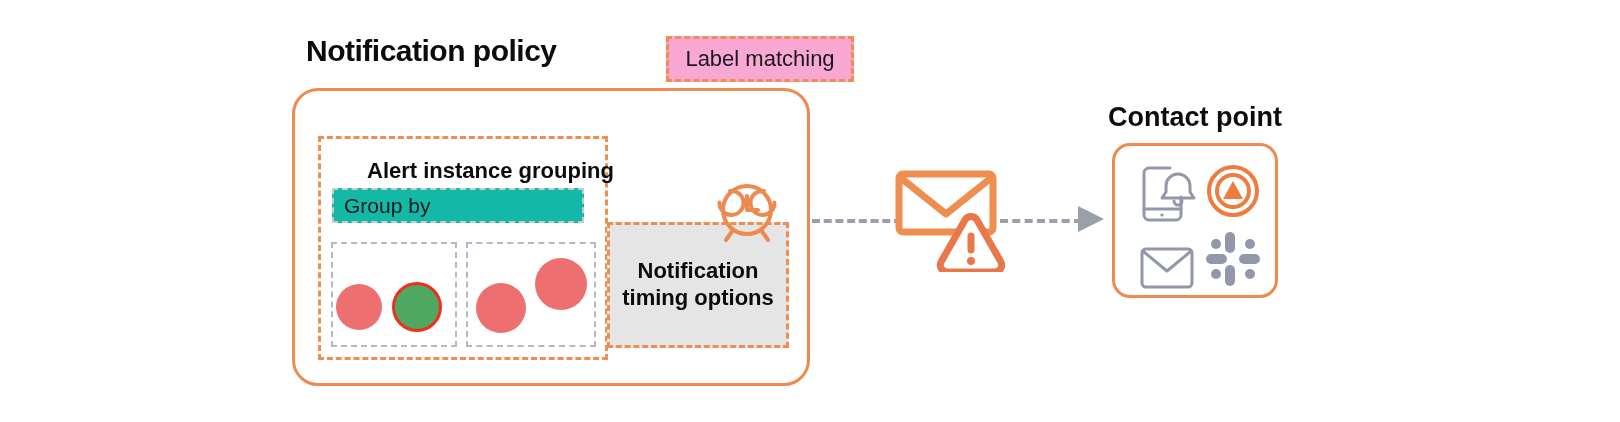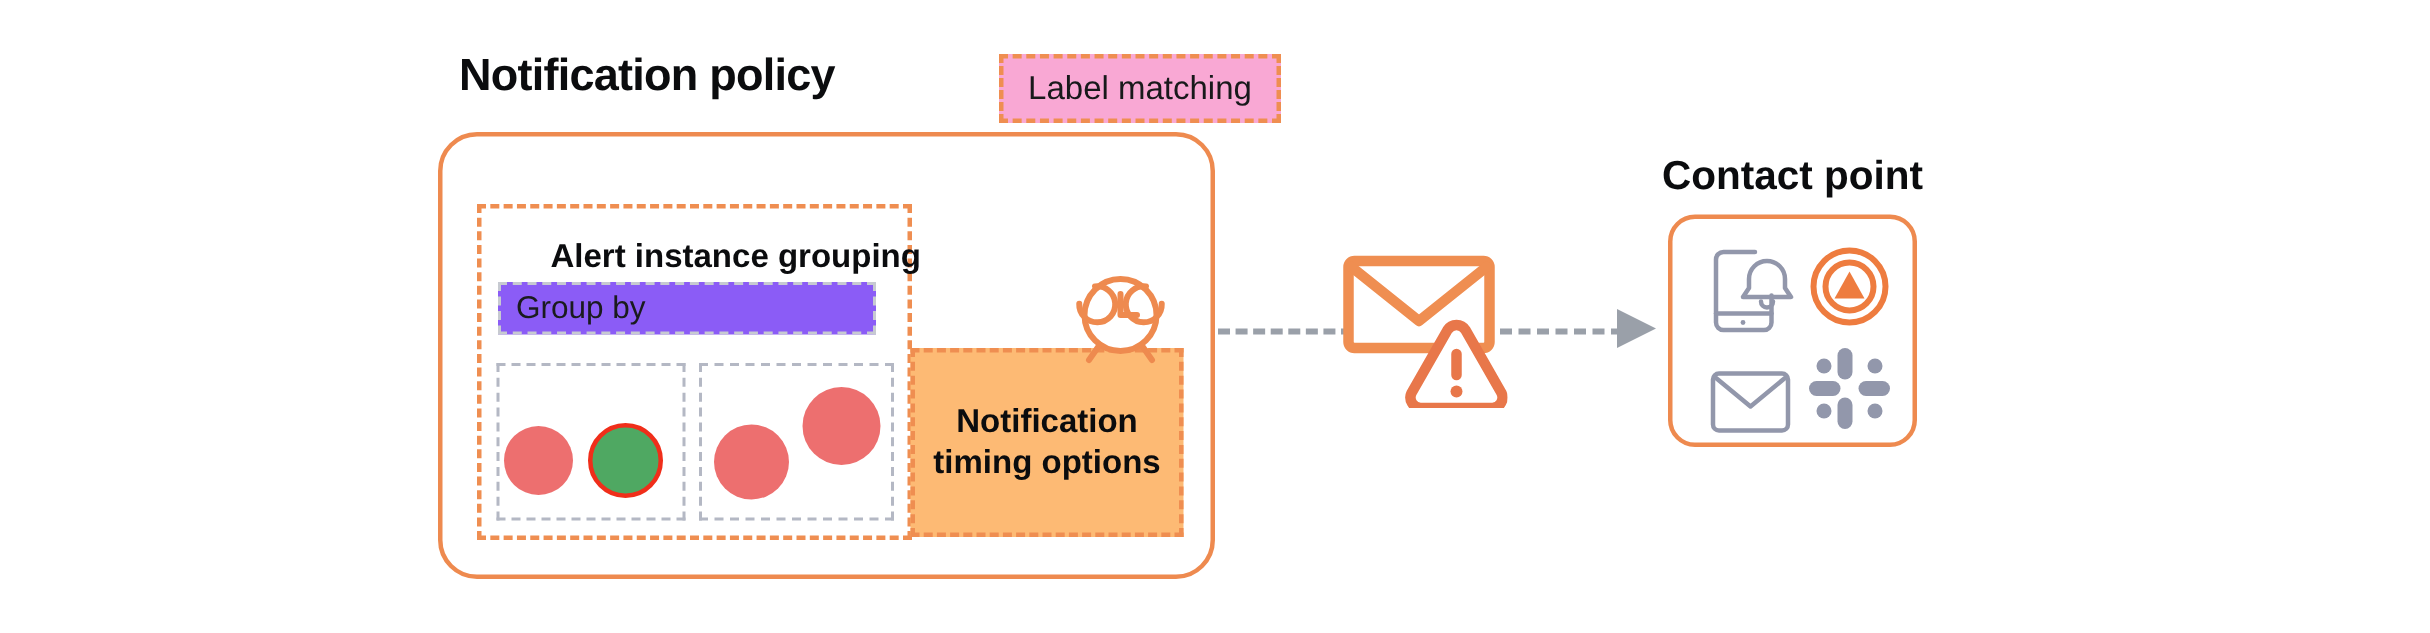--- a/index.html
+++ b/index.html
@@ -35,21 +35,21 @@
   #grouping-box{
     position:absolute;left:318px;top:136px;width:290px;height:224px;
     border:3px dashed #ef8e51;box-sizing:border-box;background:transparent;
   }
   #grouping-title{
     position:absolute;left:332px;top:158px;
     font-size:22px;font-weight:bold;color:#0b0c0e;white-space:nowrap;margin-left:35px;
   }
   #group-by-field{
     position:absolute;left:332px;top:188px;width:252px;height:35px;
-    border:2px dashed #c7cad1;box-sizing:border-box;background:#8b5cf6;
+    border:2px dashed #c7cad1;box-sizing:border-box;background:#14b8a6;
     display:flex;align-items:center;padding-left:10px;
     font-size:21px;color:#1a1b1e;
   }
 
   .instance-group{
     position:absolute;
     border:2px dashed #b4b8c4;box-sizing:border-box;background:transparent;
   }
   #instance-group-1{left:331px;top:242px;width:126px;height:105px;}
   #instance-group-2{left:466px;top:242px;width:130px;height:105px;}
@@ -57,22 +57,22 @@
   .dot{position:absolute;border-radius:50%;}
   .dot-red{background:#ed6f6f;}
   .dot-green{background:#4fa862;border:3px solid #f02e1a;box-sizing:border-box;}
 
   #dot-1{left:336px;top:284px;width:46px;height:46px;}
   #dot-2{left:392px;top:282px;width:50px;height:50px;}
   #dot-3{left:476px;top:283px;width:50px;height:50px;}
   #dot-4{left:535px;top:258px;width:52px;height:52px;}
 
   #timing-box{
-    position:absolute;left:607px;top:232px;width:182px;height:126px;
-    border:3px dashed #ef8e51;box-sizing:border-box;background:#fdba74;
+    position:absolute;left:607px;top:222px;width:182px;height:126px;
+    border:3px dashed #ef8e51;box-sizing:border-box;background:#e5e5e5;
     display:flex;align-items:center;justify-content:center;
   }
   #timing-label{
     font-size:22px;font-weight:bold;color:#0b0c0e;
     text-align:center;line-height:1.22;
   }
 
   #clock-icon{position:absolute;left:706px;top:170px;width:82px;height:74px;}
 
   

